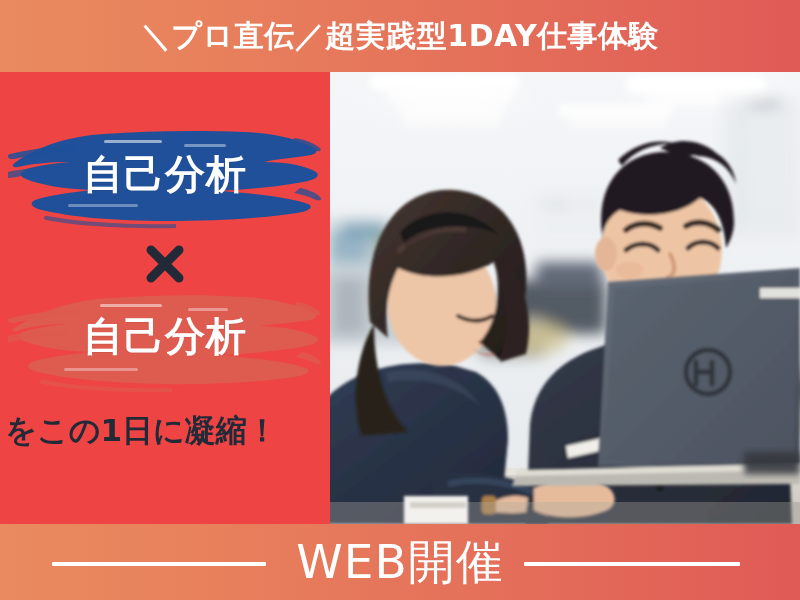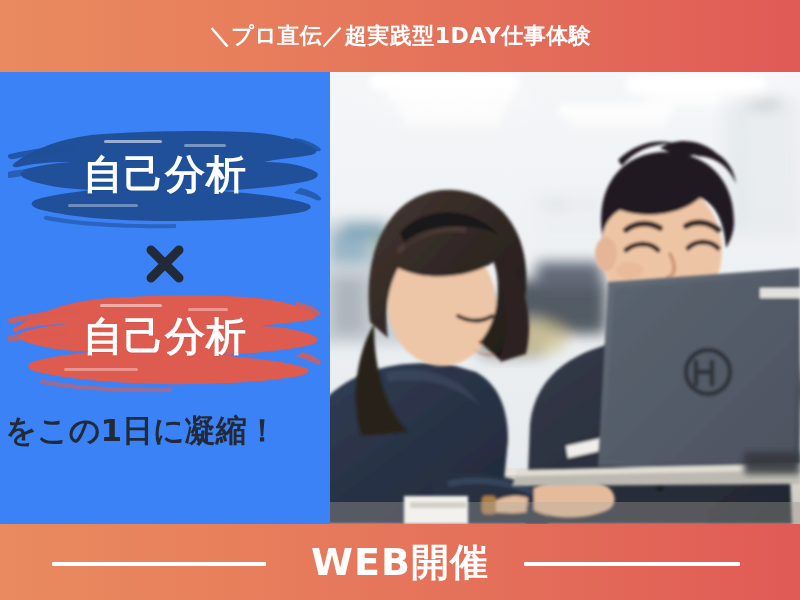--- a/index.html
+++ b/index.html
@@ -12,58 +12,58 @@
 
   
   .top-banner{
     position:absolute;left:0;top:0;width:800px;height:72px;
     background:linear-gradient(90deg,#e98a60 0%,#e8815c 25%,#e4705a 60%,#e05a56 100%);
     display:flex;align-items:center;justify-content:center;
     z-index:40;
   }
   .top-banner-text{
     color:#ffffff;
-    font-size:22px;
+    font-size:30px;
     font-weight:bold;
     letter-spacing:0.5px;
     line-height:1;
     white-space:nowrap;
     text-align:center;
     font-family:"DejaVu Sans","Liberation Sans",sans-serif;
   }
 
   
   .bottom-banner{
     position:absolute;left:0;top:524px;width:800px;height:76px;
     background:linear-gradient(90deg,#e98a60 0%,#e8815c 25%,#e4705a 60%,#e05a56 100%);
     z-index:40;
   }
   .bottom-banner-text{
     position:absolute;left:0;top:0;width:800px;height:76px;
     display:flex;align-items:center;justify-content:center;
-    color:#ffffff;font-size:38px;font-weight:bold;letter-spacing:1px;
+    color:#ffffff;font-size:47px;font-weight:normal;letter-spacing:1px;
     white-space:nowrap;
   }
   .rule{
     position:absolute;top:562px;height:4px;background:#ffffff;z-index:41;border-radius:1px;
   }
   .rule-left{left:52px;width:214px;}
   .rule-right{left:524px;width:216px;}
 
   
   .photo{
     position:absolute;left:330px;top:72px;width:470px;height:452px;
     overflow:hidden;background:#e9edf0;z-index:10;
   }
   .photo svg{display:block;width:470px;height:452px;}
 
   
   .left-panel{
     position:absolute;left:0;top:72px;width:330px;height:452px;
-    background:#3b82f6;z-index:20;
+    background:#ef4444;z-index:20;
   }
   .brush{
     position:absolute;left:8px;width:314px;height:0;
   }
   .brush svg{position:absolute;left:0;top:0;}
   .brush-label{
     position:absolute;left:0;top:0;width:314px;
     display:flex;align-items:center;justify-content:center;
     color:#ffffff;font-weight:bold;font-size:40px;letter-spacing:1px;
     white-space:nowrap;

